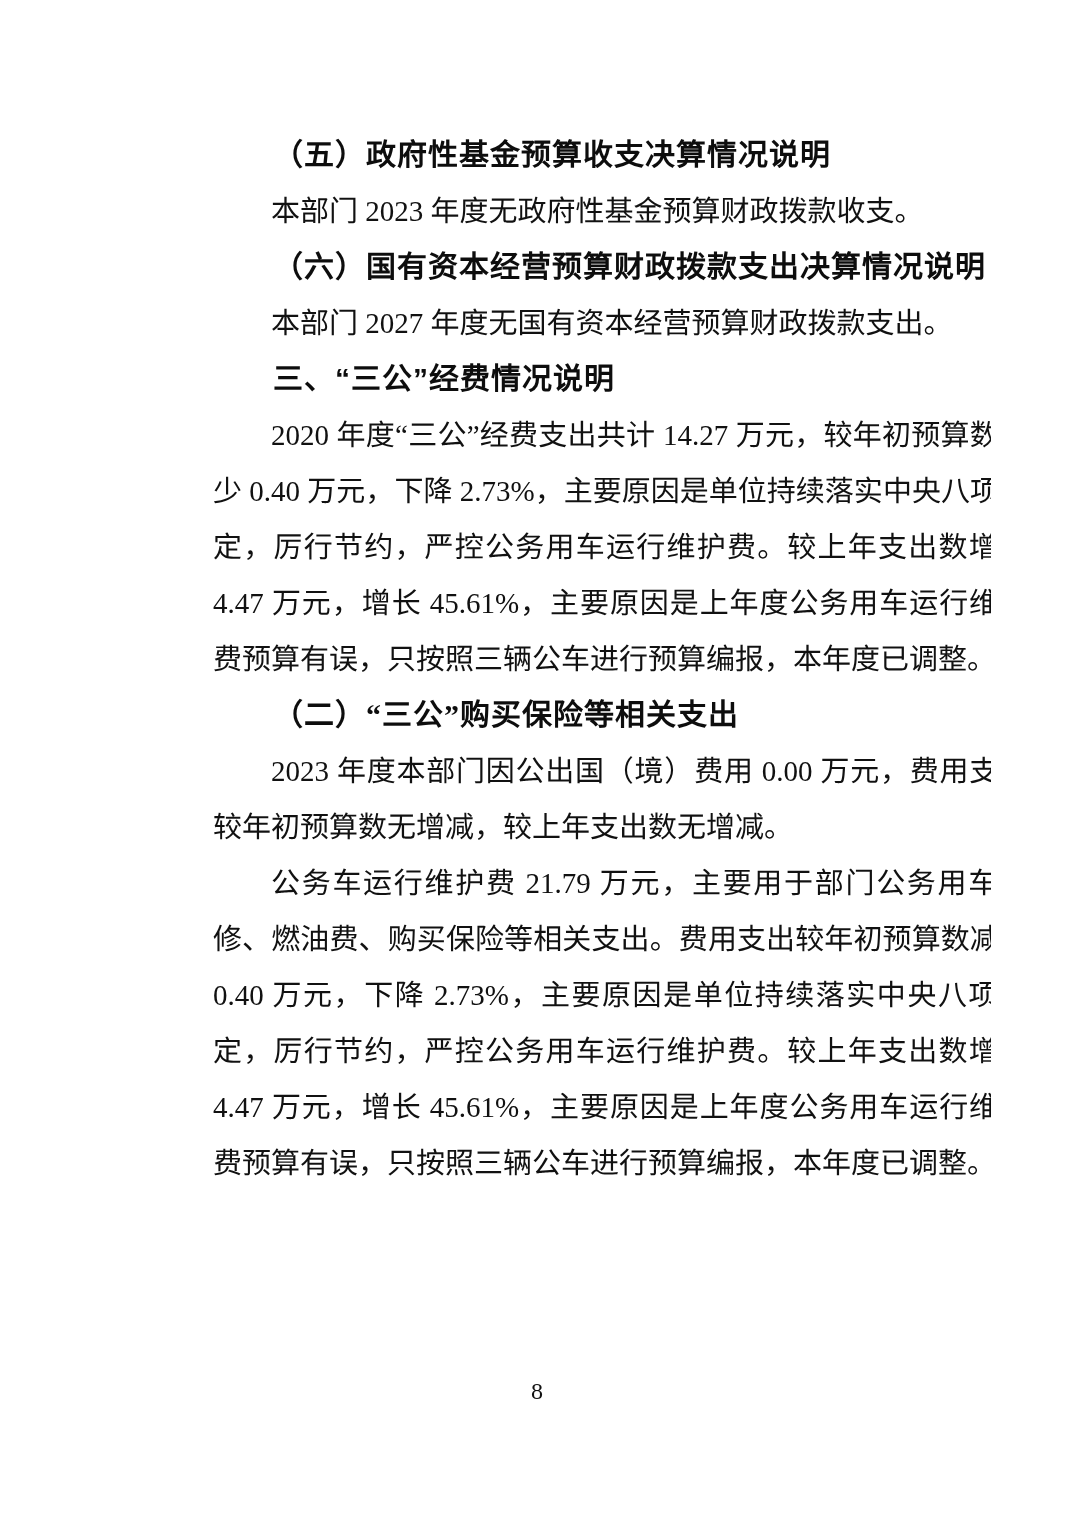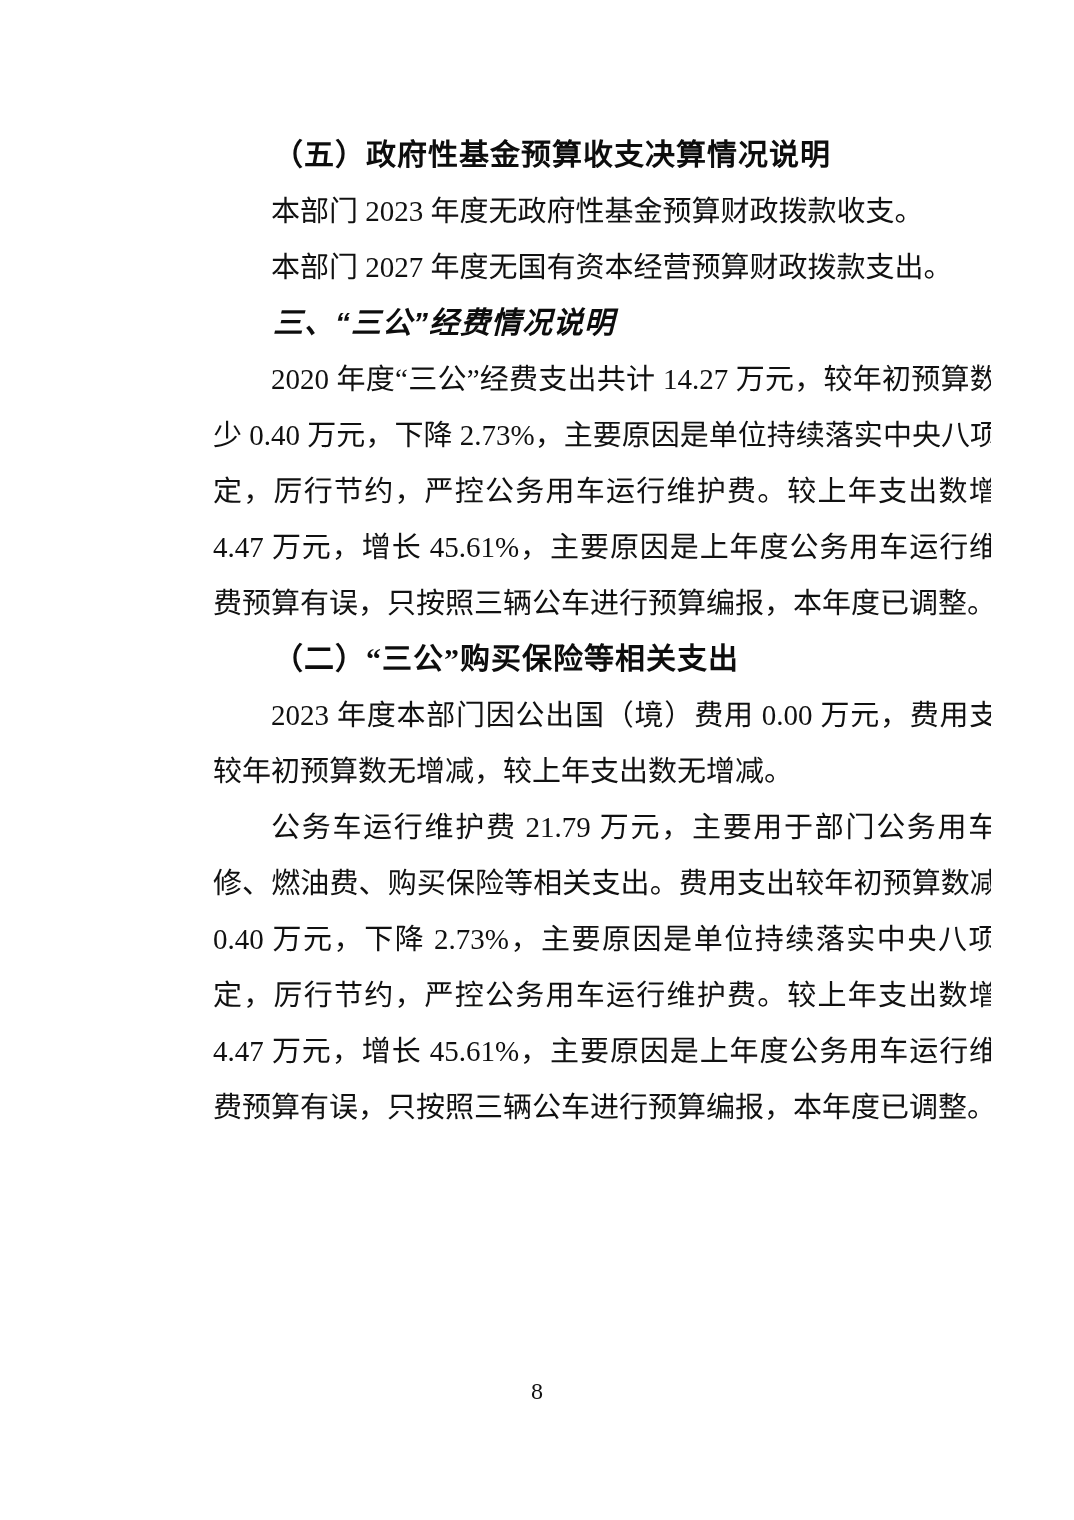--- a/index.html
+++ b/index.html
@@ -48,41 +48,41 @@
   
   .content h2.heading-hei {
     margin: 0;
     font-family: "Liberation Sans", "DejaVu Sans", sans-serif;
     font-weight: bold;
     font-size: 30px;
     line-height: 56px;
     text-indent: 2em;
     letter-spacing: 1px;
     color: #0d0d0d;
-    font-style: italic;
   }
   .page-number {
     position: absolute;
     top: 1376px;
     left: 0;
     width: 100%;
     text-align: center;
     font-family: "Liberation Serif", "DejaVu Serif", serif;
     font-size: 24px;
     line-height: 30px;
     color: #111111;
   }
 </style>
 </head>
 <body>
 
 <div class="page">
   <main class="content">
       <h3 class="heading-kai">（五）政府性基金预算收支决算情况说明</h3>
       <p class="paragraph">本部门 2023 年度无政府性基金预算财政拨款收支。</p>
+      <h3 class="heading-kai">（六）国有资本经营预算财政拨款支出决算情况说明</h3>
       <p class="paragraph">本部门 2027 年度无国有资本经营预算财政拨款支出。</p>
       <h2 class="heading-hei">三、“三公”经费情况说明</h2>
       <p class="paragraph">2020 年度“三公”经费支出共计 14.27 万元，较年初预算数减少 0.40 万元，下降 2.73%，主要原因是单位持续落实中央八项规定，厉行节约，严控公务用车运行维护费。较上年支出数增加 4.47 万元，增长 45.61%，主要原因是上年度公务用车运行维护费预算有误，只按照三辆公车进行预算编报，本年度已调整。</p>
       <h3 class="heading-kai">（二）“三公”购买保险等相关支出</h3>
       <p class="paragraph">2023 年度本部门因公出国（境）费用 0.00 万元，费用支出较年初预算数无增减，较上年支出数无增减。</p>
       <p class="paragraph">公务车运行维护费 21.79 万元，主要用于部门公务用车维修、燃油费、购买保险等相关支出。费用支出较年初预算数减少 0.40 万元，下降 2.73%，主要原因是单位持续落实中央八项规定，厉行节约，严控公务用车运行维护费。较上年支出数增加 4.47 万元，增长 45.61%，主要原因是上年度公务用车运行维护费预算有误，只按照三辆公车进行预算编报，本年度已调整。</p>
     </main>
   <div class="page-number">8</div>
 </div>
 

